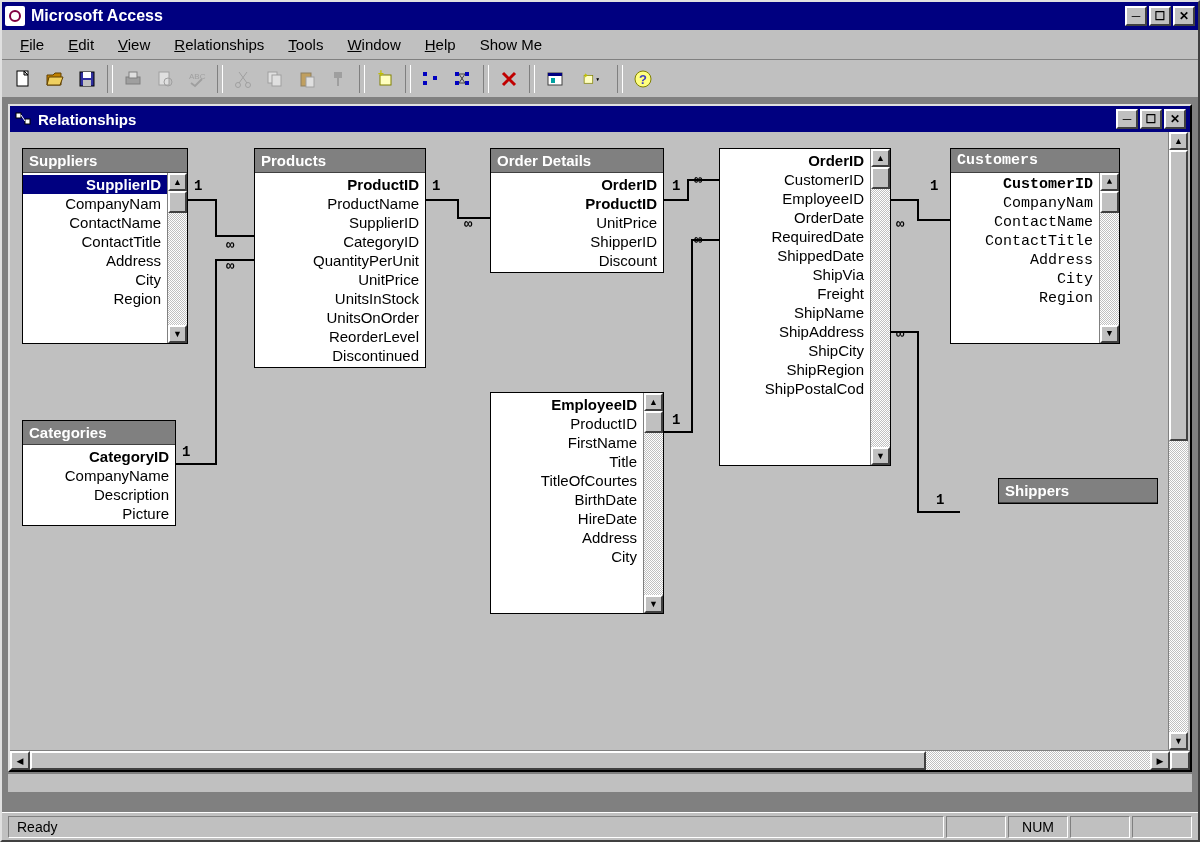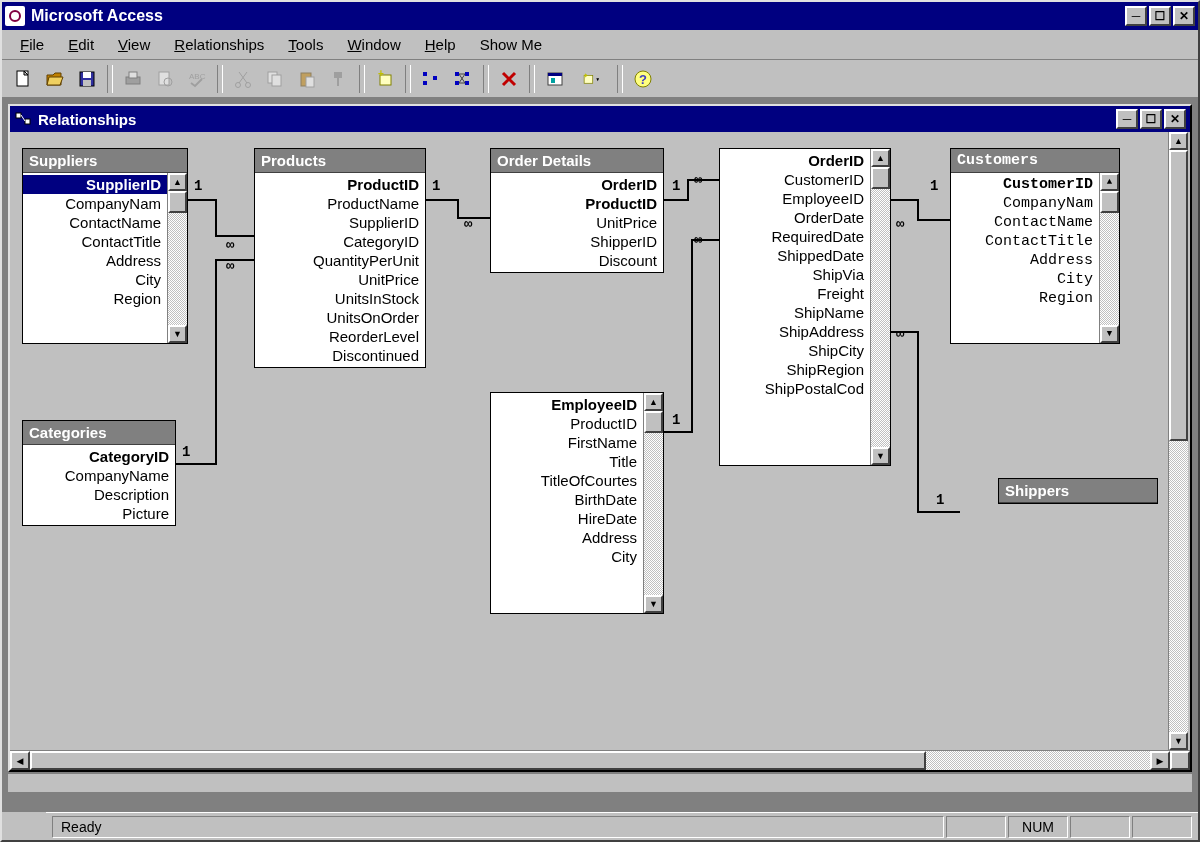--- a/index.html
+++ b/index.html
@@ -105,21 +105,20 @@
 .inner-hscroll .strack{flex:1;background:repeating-conic-gradient(#c0c0c0 0 25%,#fff 0 50%) 0 0/2px 2px;position:relative;}
 .inner-hscroll .sthumb{position:absolute;left:0;top:0;bottom:0;width:80%;background:#c0c0c0;border:2px solid;border-top-color:#fff;border-left-color:#fff;border-right-color:#404040;border-bottom-color:#404040;}
 
 .inner-vscroll{ position:absolute; right:2px; top:28px; bottom:22px; width:20px; background:#c0c0c0; border-left:1px solid #808080;}
 
 .mdi-hscroll{position:absolute;left:6px;right:6px;bottom:20px;height:18px;background:#c0c0c0;}
 
 .statusbar {
   height:28px; display:flex; align-items:center; padding:2px 6px;
   border-top:1px solid #fff;
-  margin-left:44px;
 }
 .status-cell{border:1px solid;border-top-color:#808080;border-left-color:#808080;border-right-color:#fff;border-bottom-color:#fff;padding:2px 8px;font-size:14px;height:22px;display:flex;align-items:center;}
 .status-main{flex:1;}
 .status-ind{width:60px;justify-content:center;margin-left:2px;}
 </style>
 </head>
 <body>
 
 <div class="outer-window">
 

